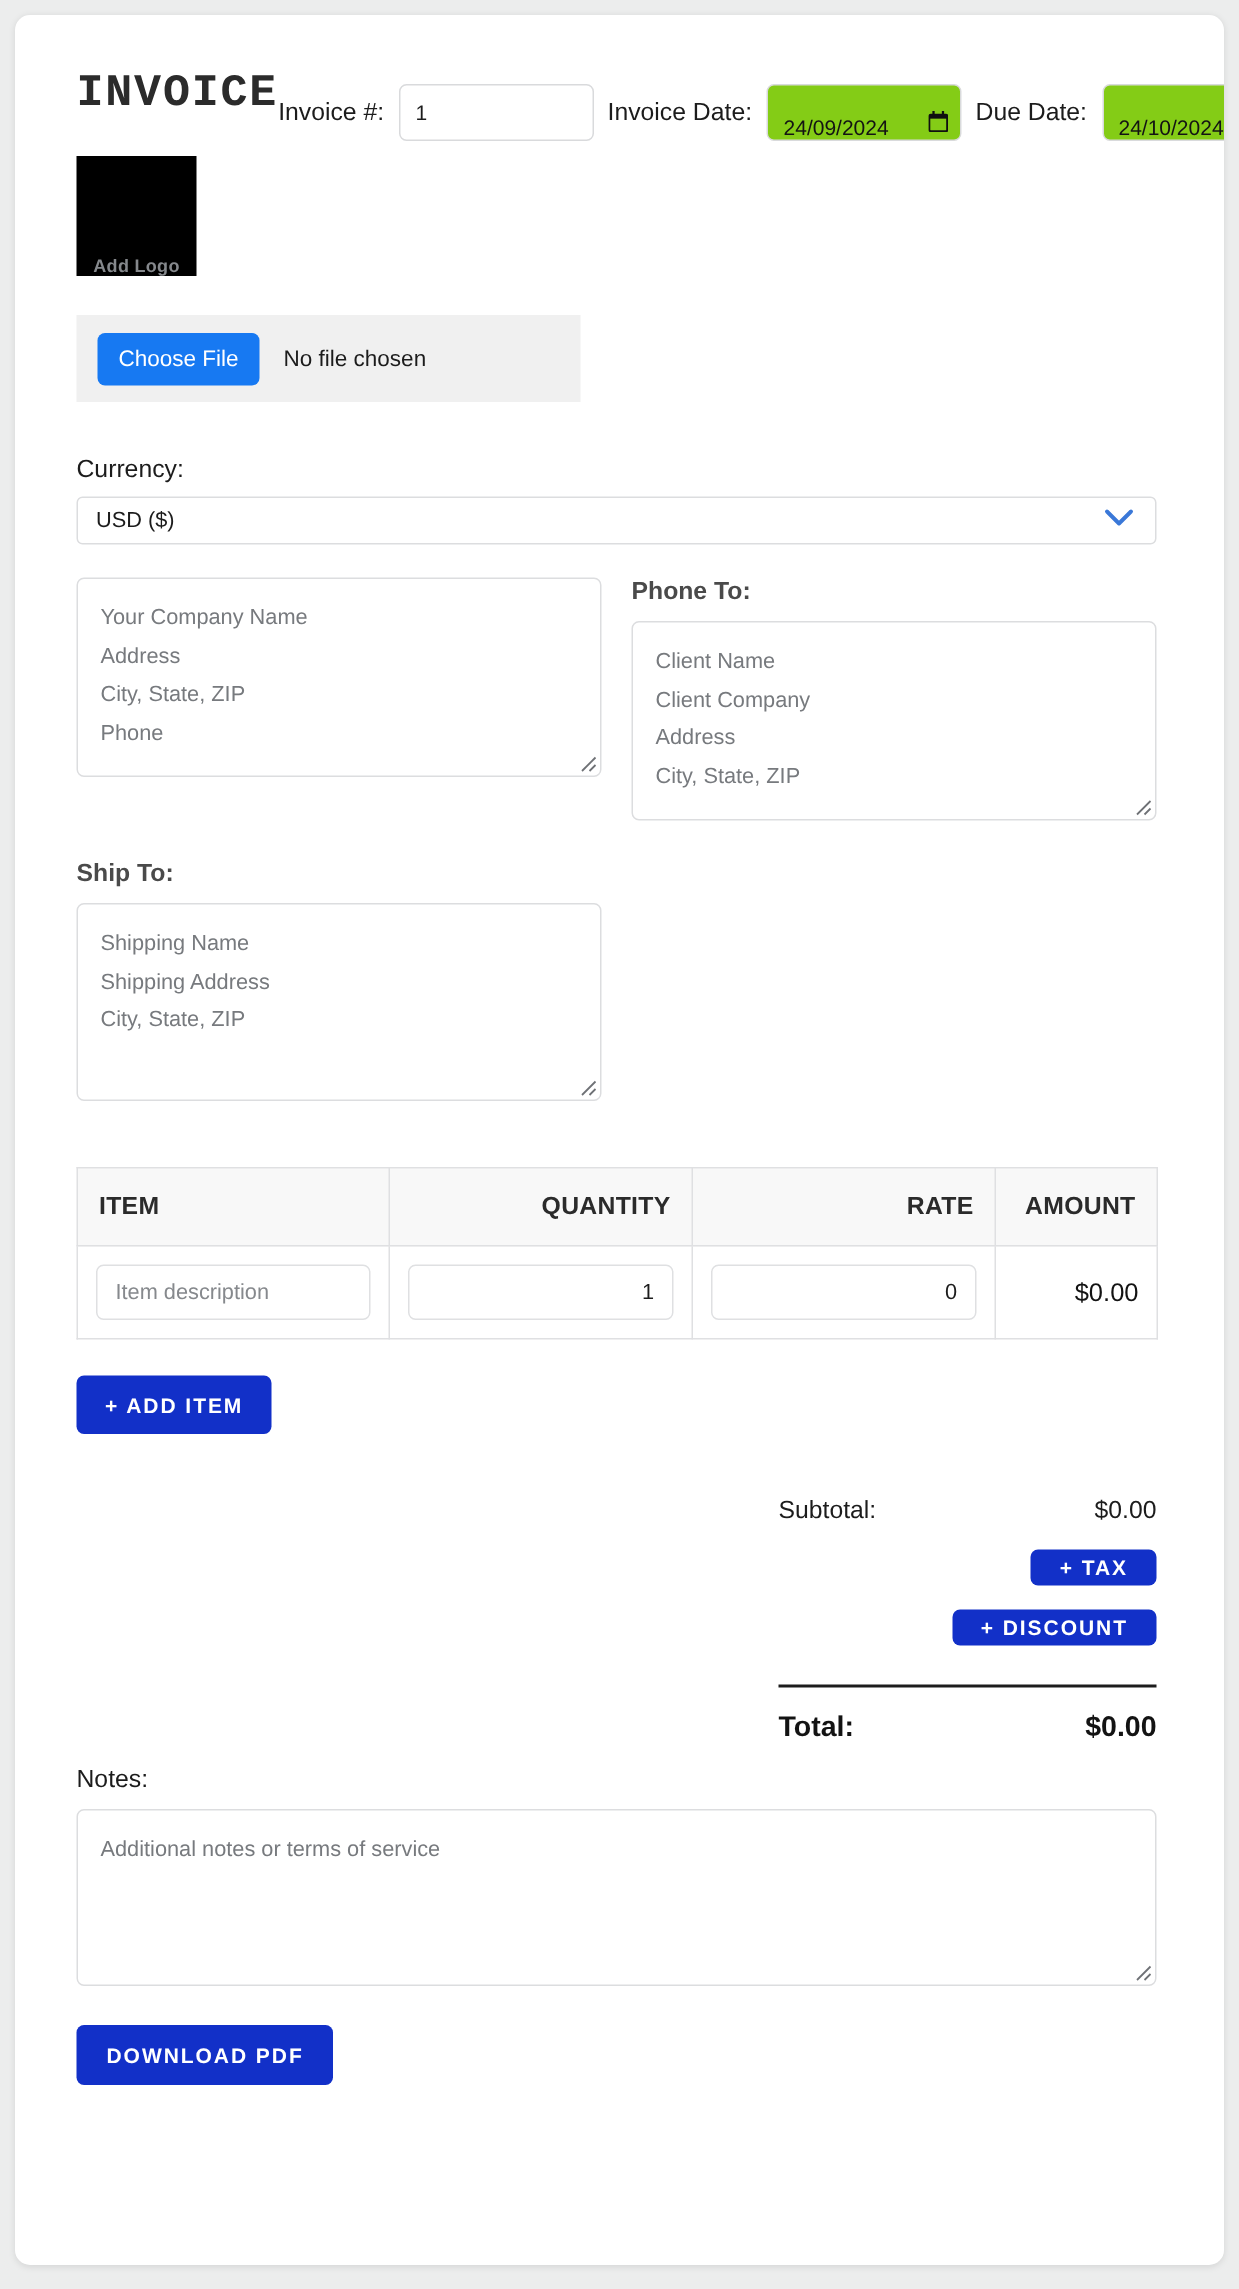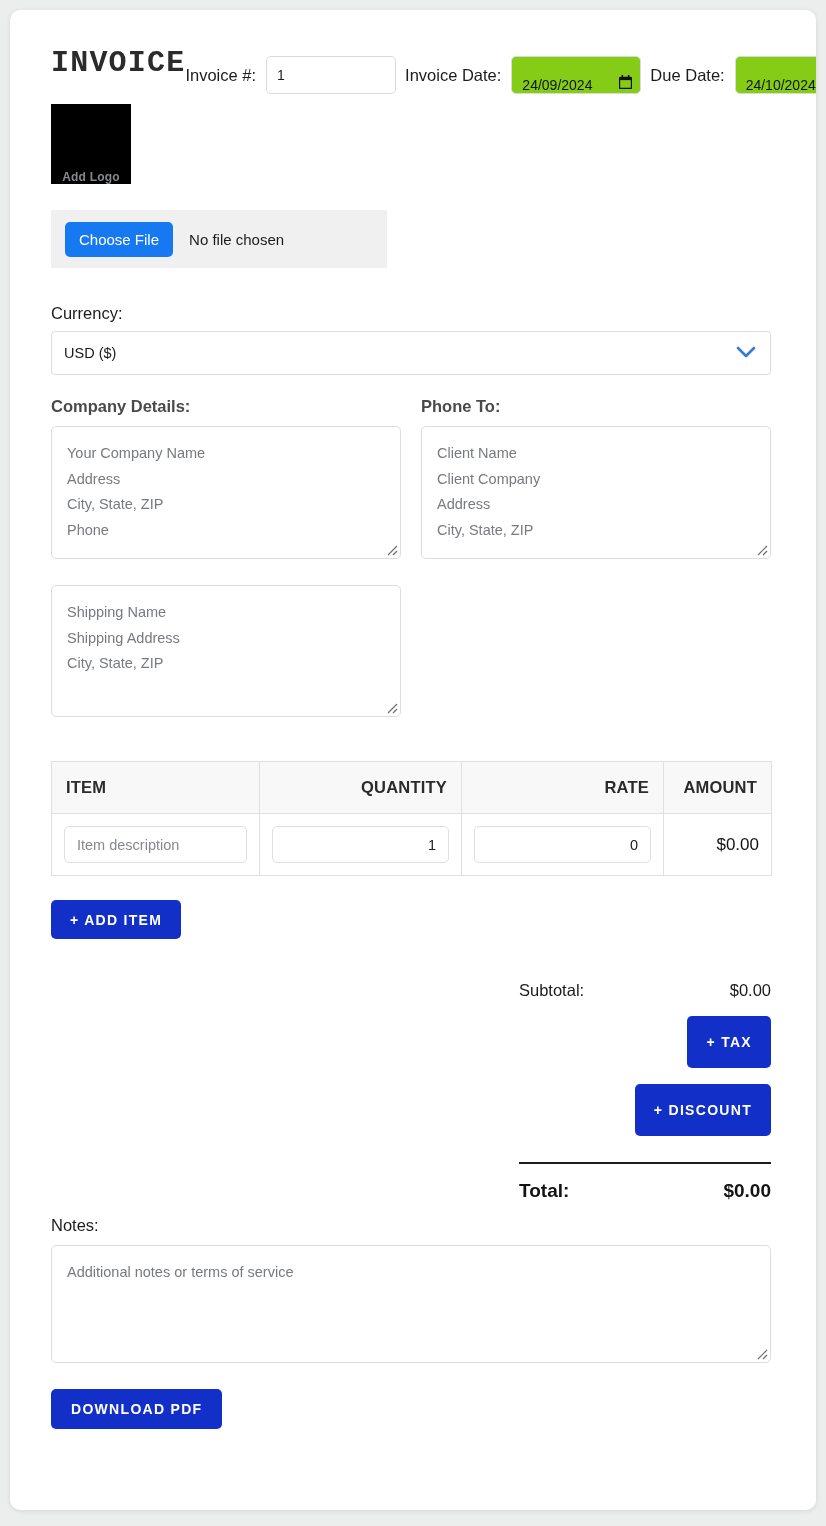--- a/index.html
+++ b/index.html
@@ -145,21 +145,21 @@
   
   .currency-label {
     margin-top: 36px;
     font-size: 16.5px;
     color: #1c1c1c;
     margin-bottom: 8px;
   }
   .select-box {
     position: relative;
     width: 720px;
-    height: 44px;
+    height: 32px;
     border: 1px solid #dcdddf;
     border-radius: 4px;
     background: #fff;
     display: flex;
     align-items: center;
     padding: 0 12px;
   }
   .select-value {
     font-size: 14.5px;
     color: #1c1c1c;
@@ -300,21 +300,21 @@
     width: 252px;
     display: flex;
     justify-content: flex-end;
     margin-top: 16px;
   }
   .small-blue-btn {
     background: #1230c8;
     color: #fff;
     border: none;
     border-radius: 5px;
-    height: 52px;
+    height: 24px;
     padding: 0 19px;
     font-family: "Liberation Sans", sans-serif;
     font-size: 14px;
     font-weight: bold;
     letter-spacing: 1.3px;
     cursor: pointer;
   }
 
   .tot-sep {
     width: 252px;
@@ -429,21 +429,20 @@
         <span class="chev">
           <svg width="20" height="12" viewBox="0 0 20 12">
             <polyline points="2,2 10,10 18,2" fill="none" stroke="#3a78d8" stroke-width="2.6" stroke-linecap="round" stroke-linejoin="round"></polyline>
           </svg>
         </span>
       </div>
 
       
       <div class="addr-grid">
         <div class="addr-col">
-          <div class="block-label">Company Details:</div>
           <div class="ta">
             <div class="ta-line">Your Company Name</div>
             <div class="ta-line">Address</div>
             <div class="ta-line">City, State, ZIP</div>
             <div class="ta-line">Phone</div>
             <span class="resize-grip">
               <svg width="14" height="14" viewBox="0 0 14 14">
                 <line x1="13" y1="4" x2="4" y2="13" stroke="#6e7175" stroke-width="1.2"></line>
                 <line x1="13" y1="9" x2="9" y2="13" stroke="#6e7175" stroke-width="1.2"></line>
               </svg>
@@ -463,20 +462,21 @@
                 <line x1="13" y1="4" x2="4" y2="13" stroke="#6e7175" stroke-width="1.2"></line>
                 <line x1="13" y1="9" x2="9" y2="13" stroke="#6e7175" stroke-width="1.2"></line>
               </svg>
             </span>
           </div>
         </div>
       </div>
 
       
       <div class="shipto-wrap">
+        <div class="block-label">Ship To:</div>
         <div class="ta ta-ship">
           <div class="ta-line">Shipping Name</div>
           <div class="ta-line">Shipping Address</div>
           <div class="ta-line">City, State, ZIP</div>
           <span class="resize-grip">
             <svg width="14" height="14" viewBox="0 0 14 14">
               <line x1="13" y1="4" x2="4" y2="13" stroke="#6e7175" stroke-width="1.2"></line>
               <line x1="13" y1="9" x2="9" y2="13" stroke="#6e7175" stroke-width="1.2"></line>
             </svg>
           </span>

